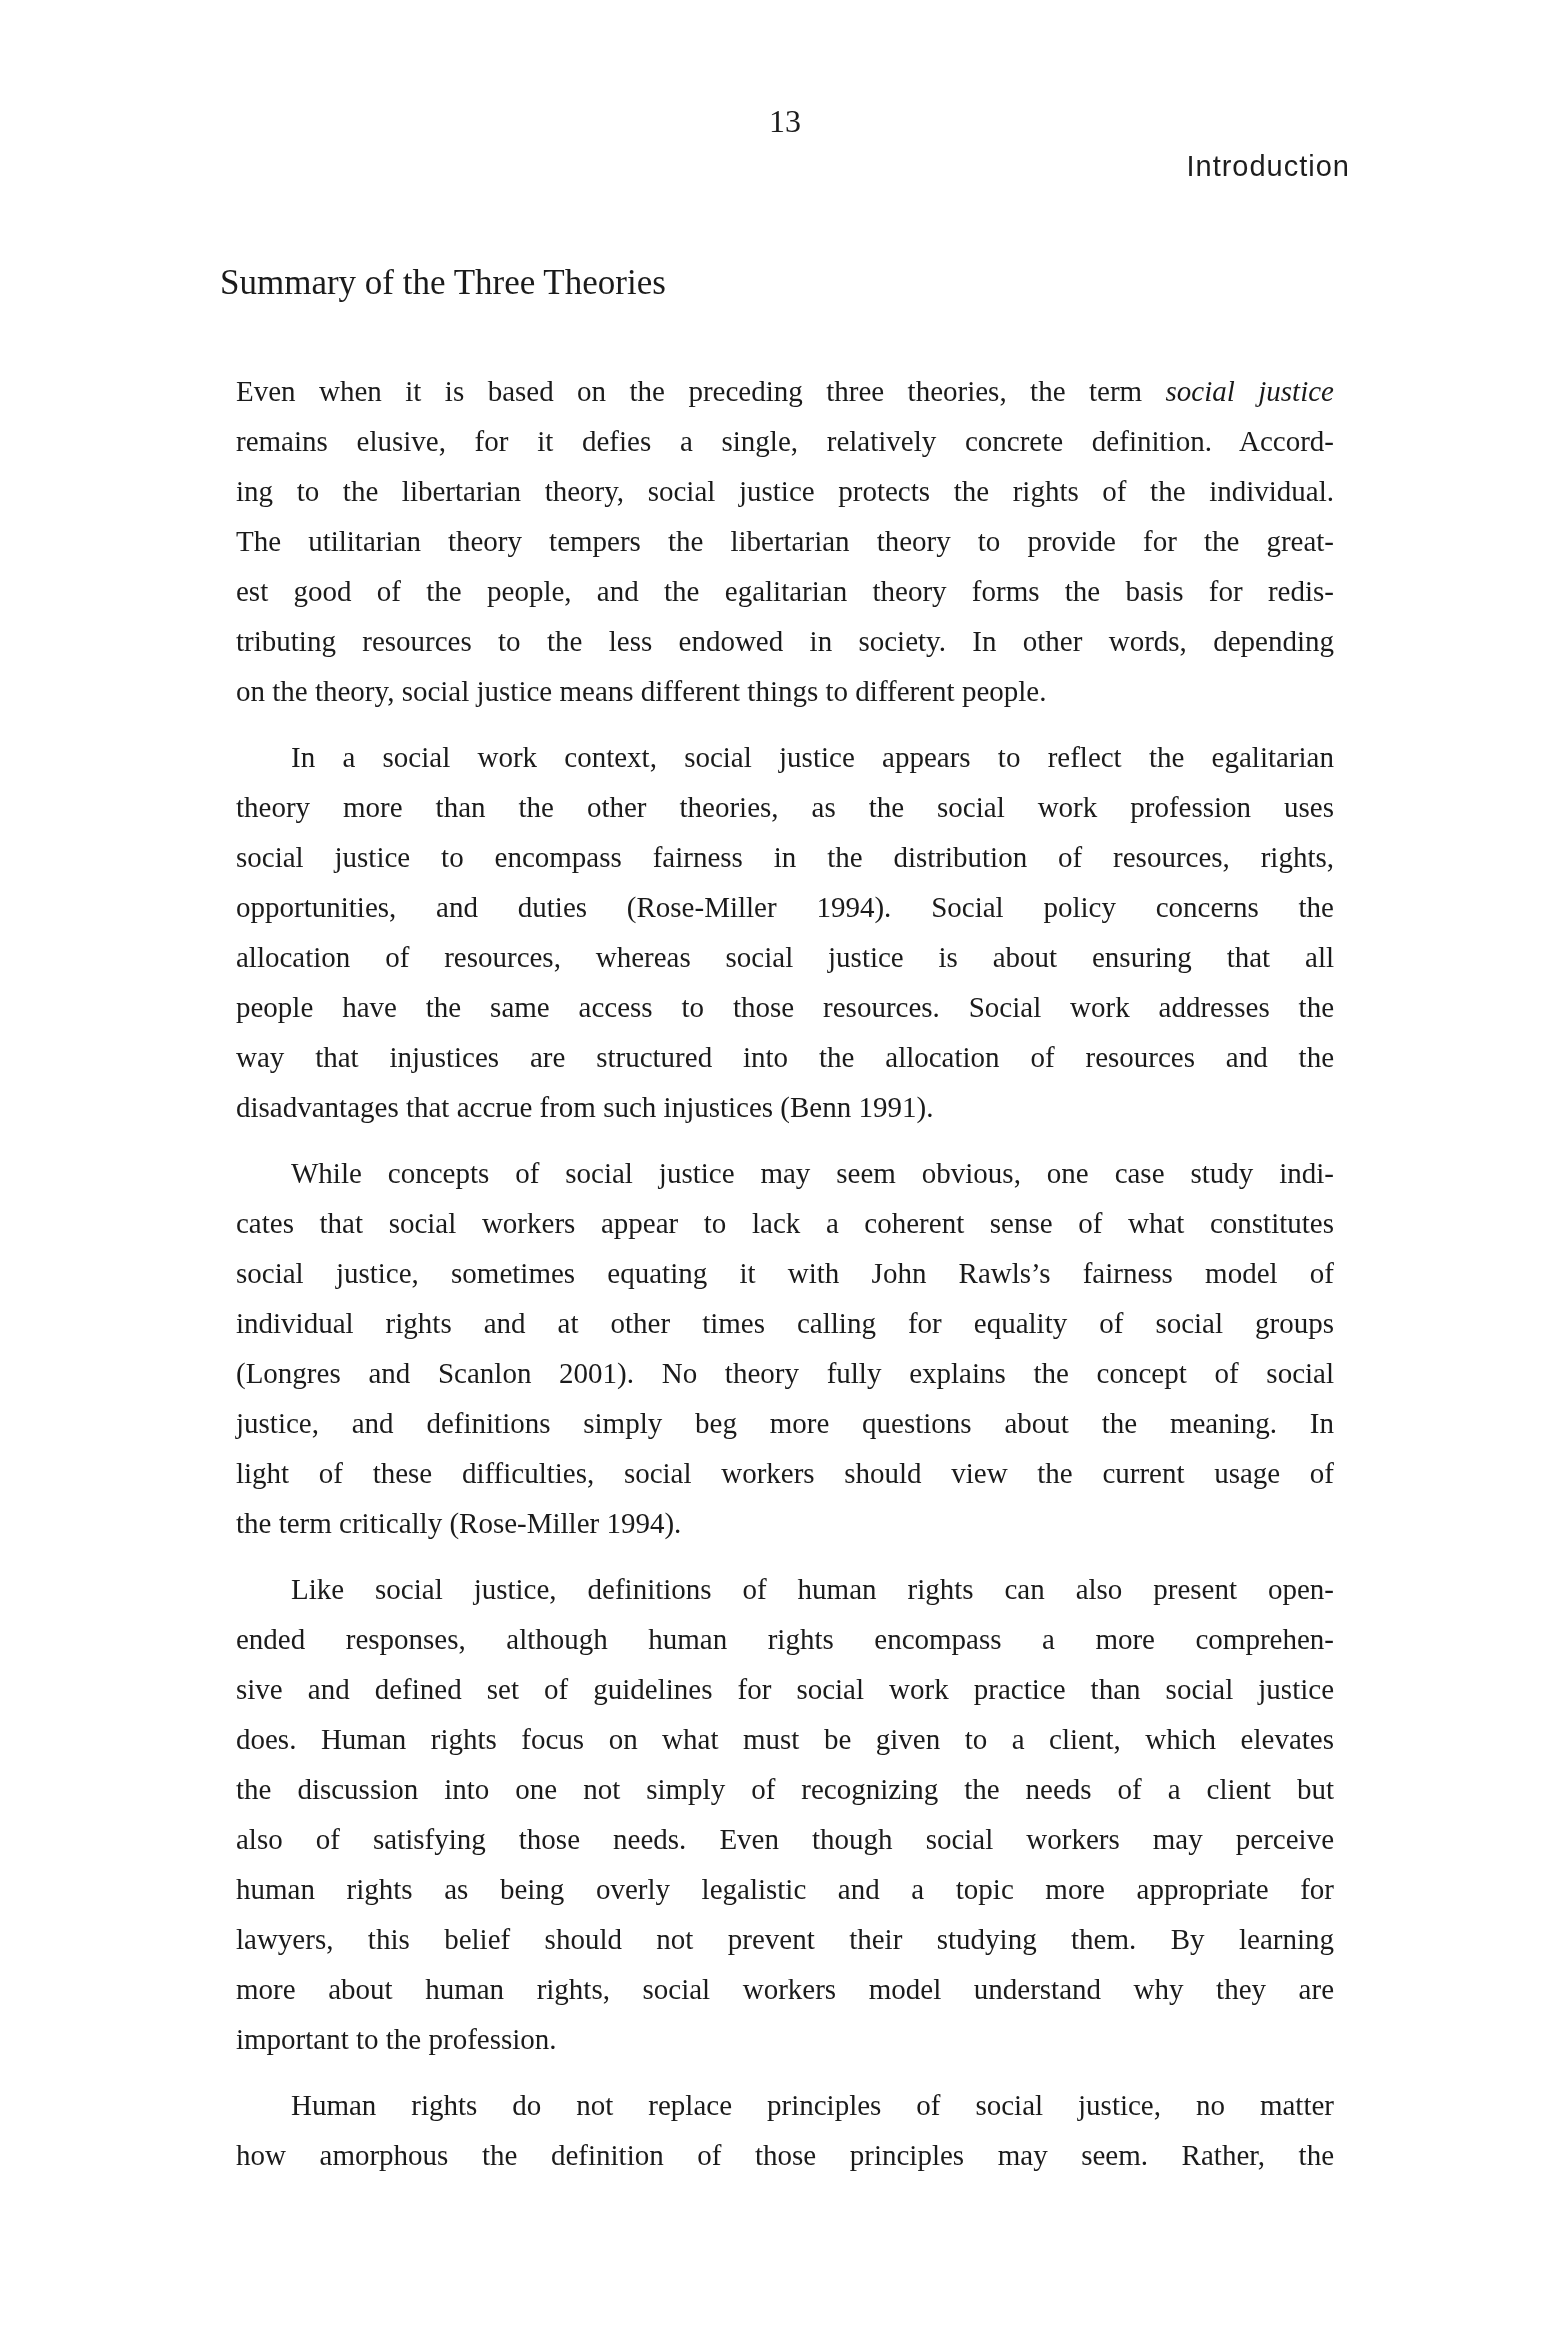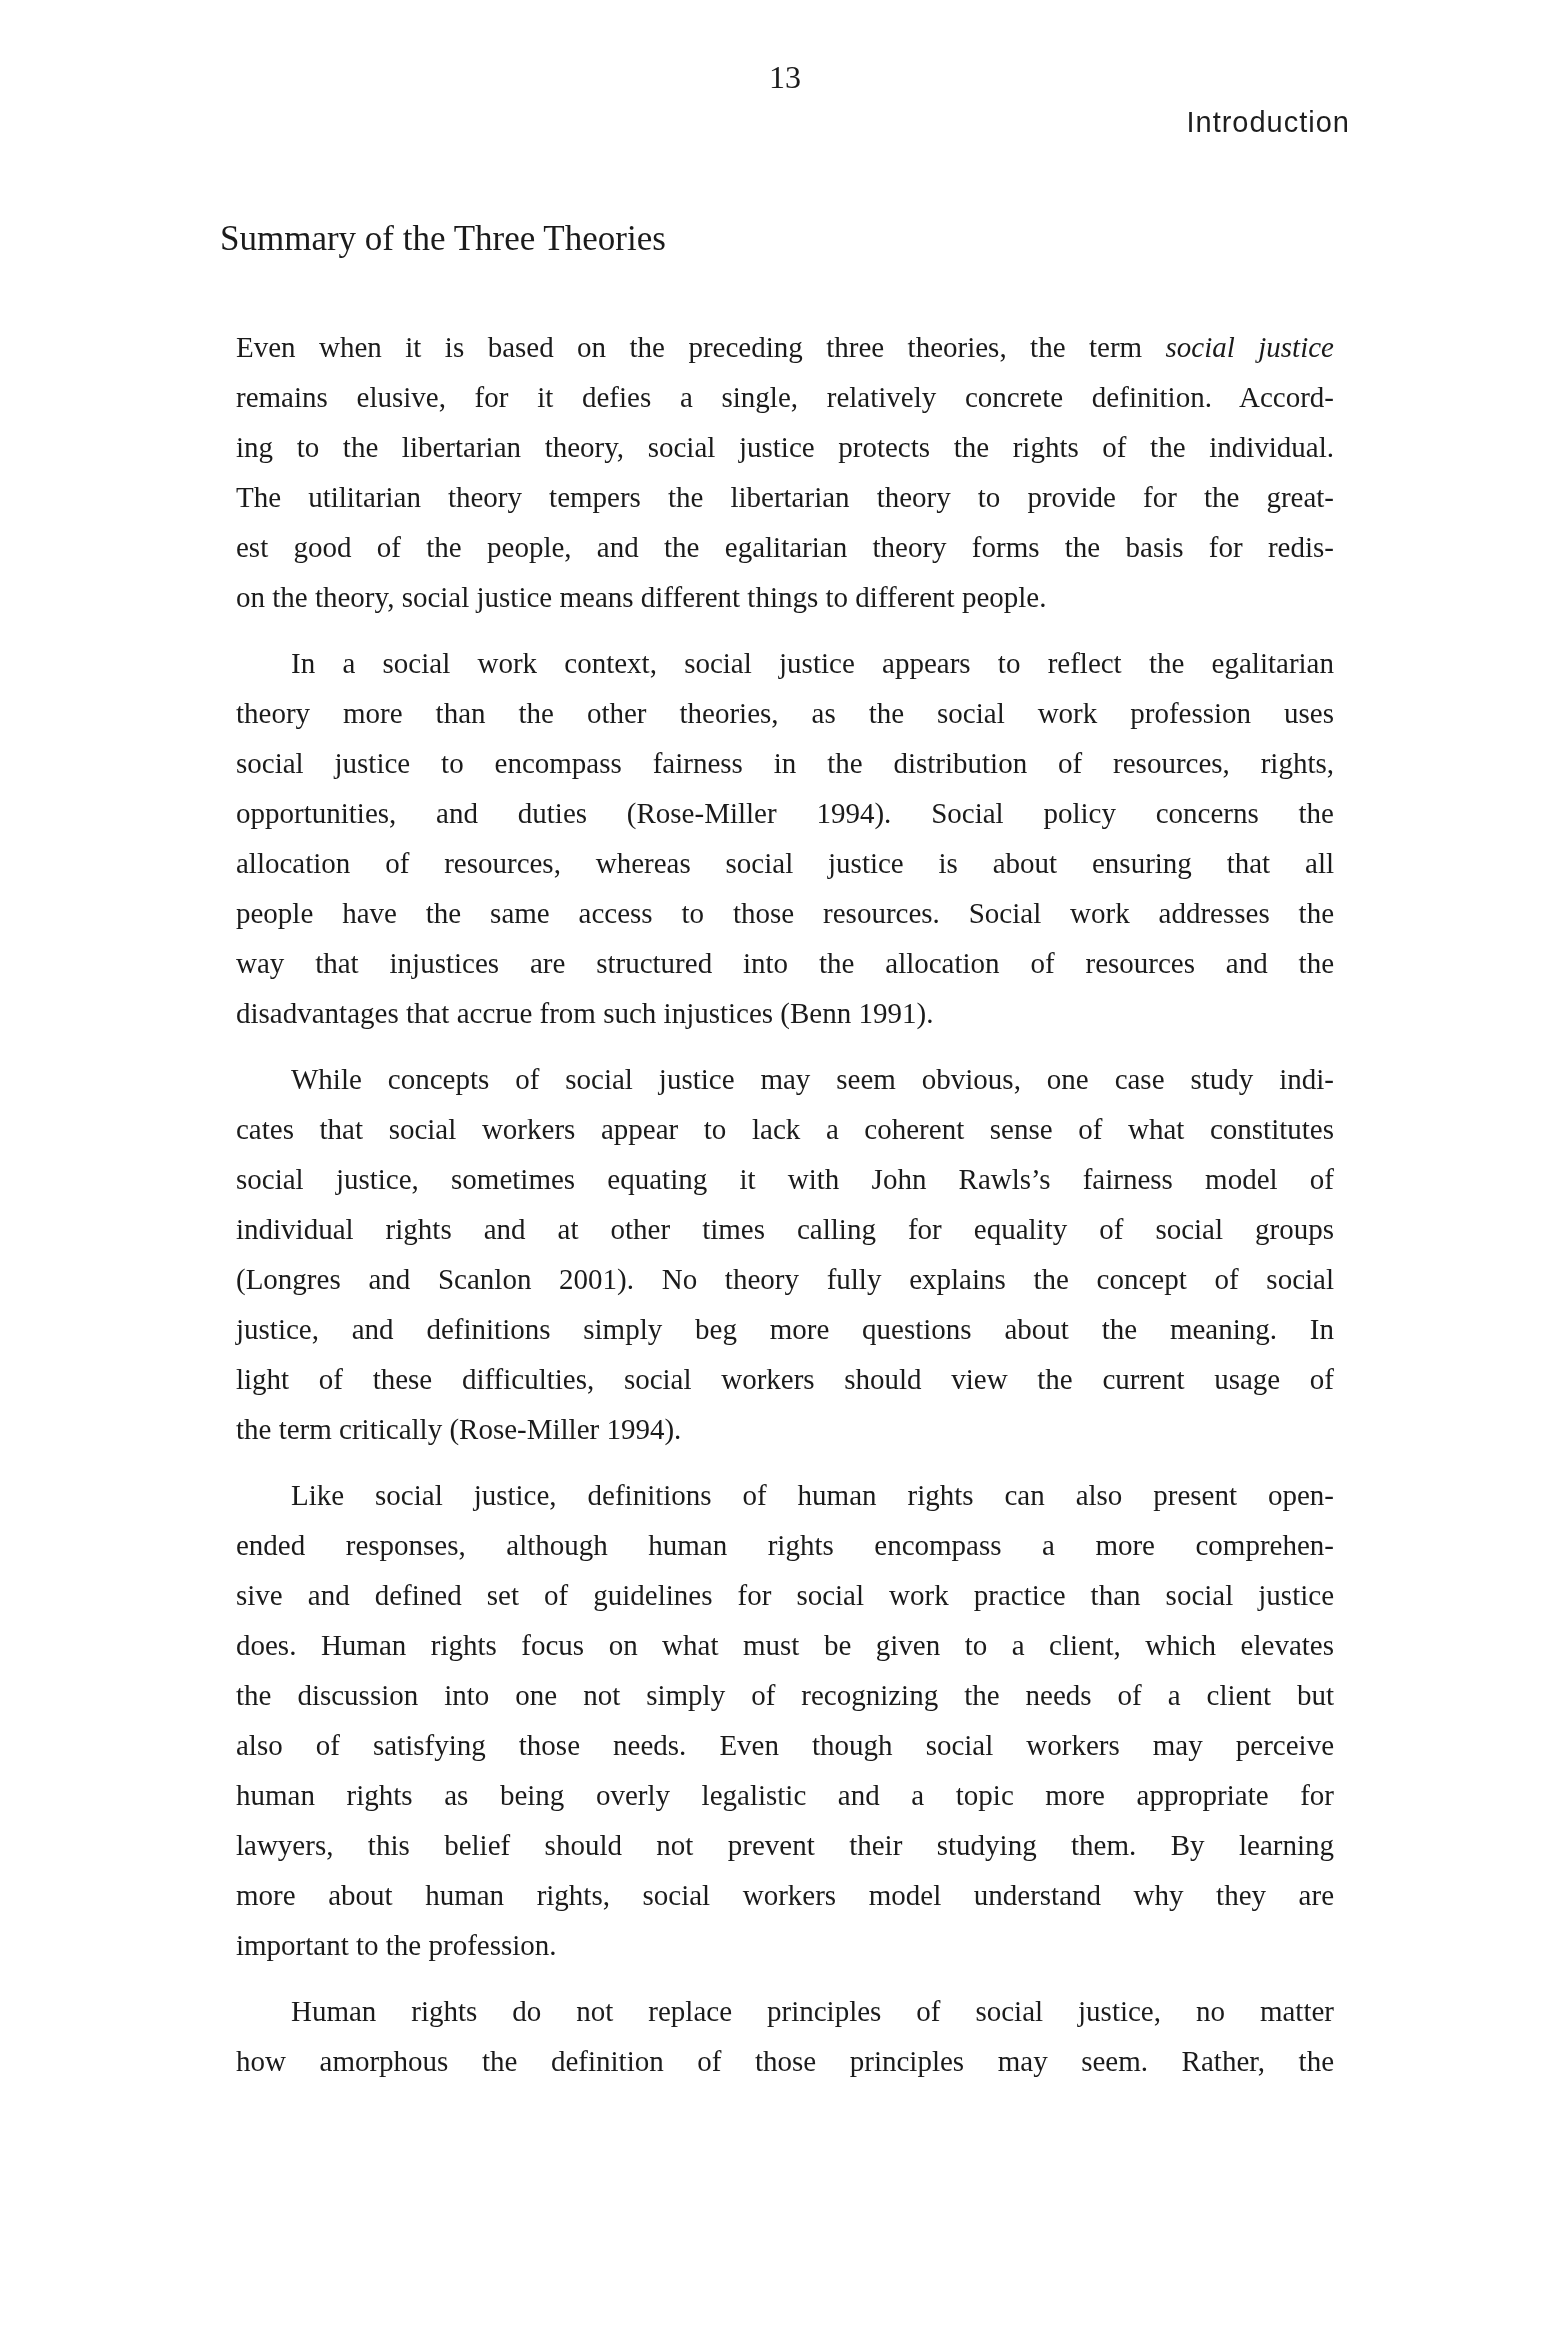--- a/index.html
+++ b/index.html
@@ -12,21 +12,21 @@
     position: relative;
     overflow: hidden;
   }
   .page-column {
     position: absolute;
     left: 220px;
     top: 0;
     width: 1130px;
   }
   .pagenum {
-    margin-top: 57px;
+    margin-top: 101px;
     text-align: center;
     font-size: 32px;
     line-height: 40px;
   }
   .runhead {
     margin-top: 5.7px;
     text-align: right;
     font-family: "Liberation Sans", sans-serif;
     font-weight: 400;
     font-size: 29px;
@@ -64,20 +64,21 @@
   <div class="pagenum">13</div>
   <div class="runhead">Introduction</div>
   <h2 class="heading">Summary of the Three Theories</h2>
   <div class="body-text" id="paragraphs">
       <div class="para">
         <div class="line just"><span>Even when it is based on the preceding three theories, the term </span><em>social justice</em></div>
         <div class="line just"><span>remains elusive, for it defies a single, relatively concrete definition. Accord-</span></div>
         <div class="line just"><span>ing to the libertarian theory, social justice protects the rights of the individual.</span></div>
         <div class="line just"><span>The utilitarian theory tempers the libertarian theory to provide for the great-</span></div>
         <div class="line just"><span>est good of the people, and the egalitarian theory forms the basis for redis-</span></div>
+        <div class="line just"><span>tributing resources to the less endowed in society. In other words, depending</span></div>
         <div class="line"><span>on the theory, social justice means different things to different people.</span></div>
       </div>
       <div class="para">
         <div class="line just indent"><span>In a social work context, social justice appears to reflect the egalitarian</span></div>
         <div class="line just"><span>theory more than the other theories, as the social work profession uses</span></div>
         <div class="line just"><span>social justice to encompass fairness in the distribution of resources, rights,</span></div>
         <div class="line just"><span>opportunities, and duties (Rose-Miller 1994). Social policy concerns the</span></div>
         <div class="line just"><span>allocation of resources, whereas social justice is about ensuring that all</span></div>
         <div class="line just"><span>people have the same access to those resources. Social work addresses the</span></div>
         <div class="line just"><span>way that injustices are structured into the allocation of resources and the</span></div>

